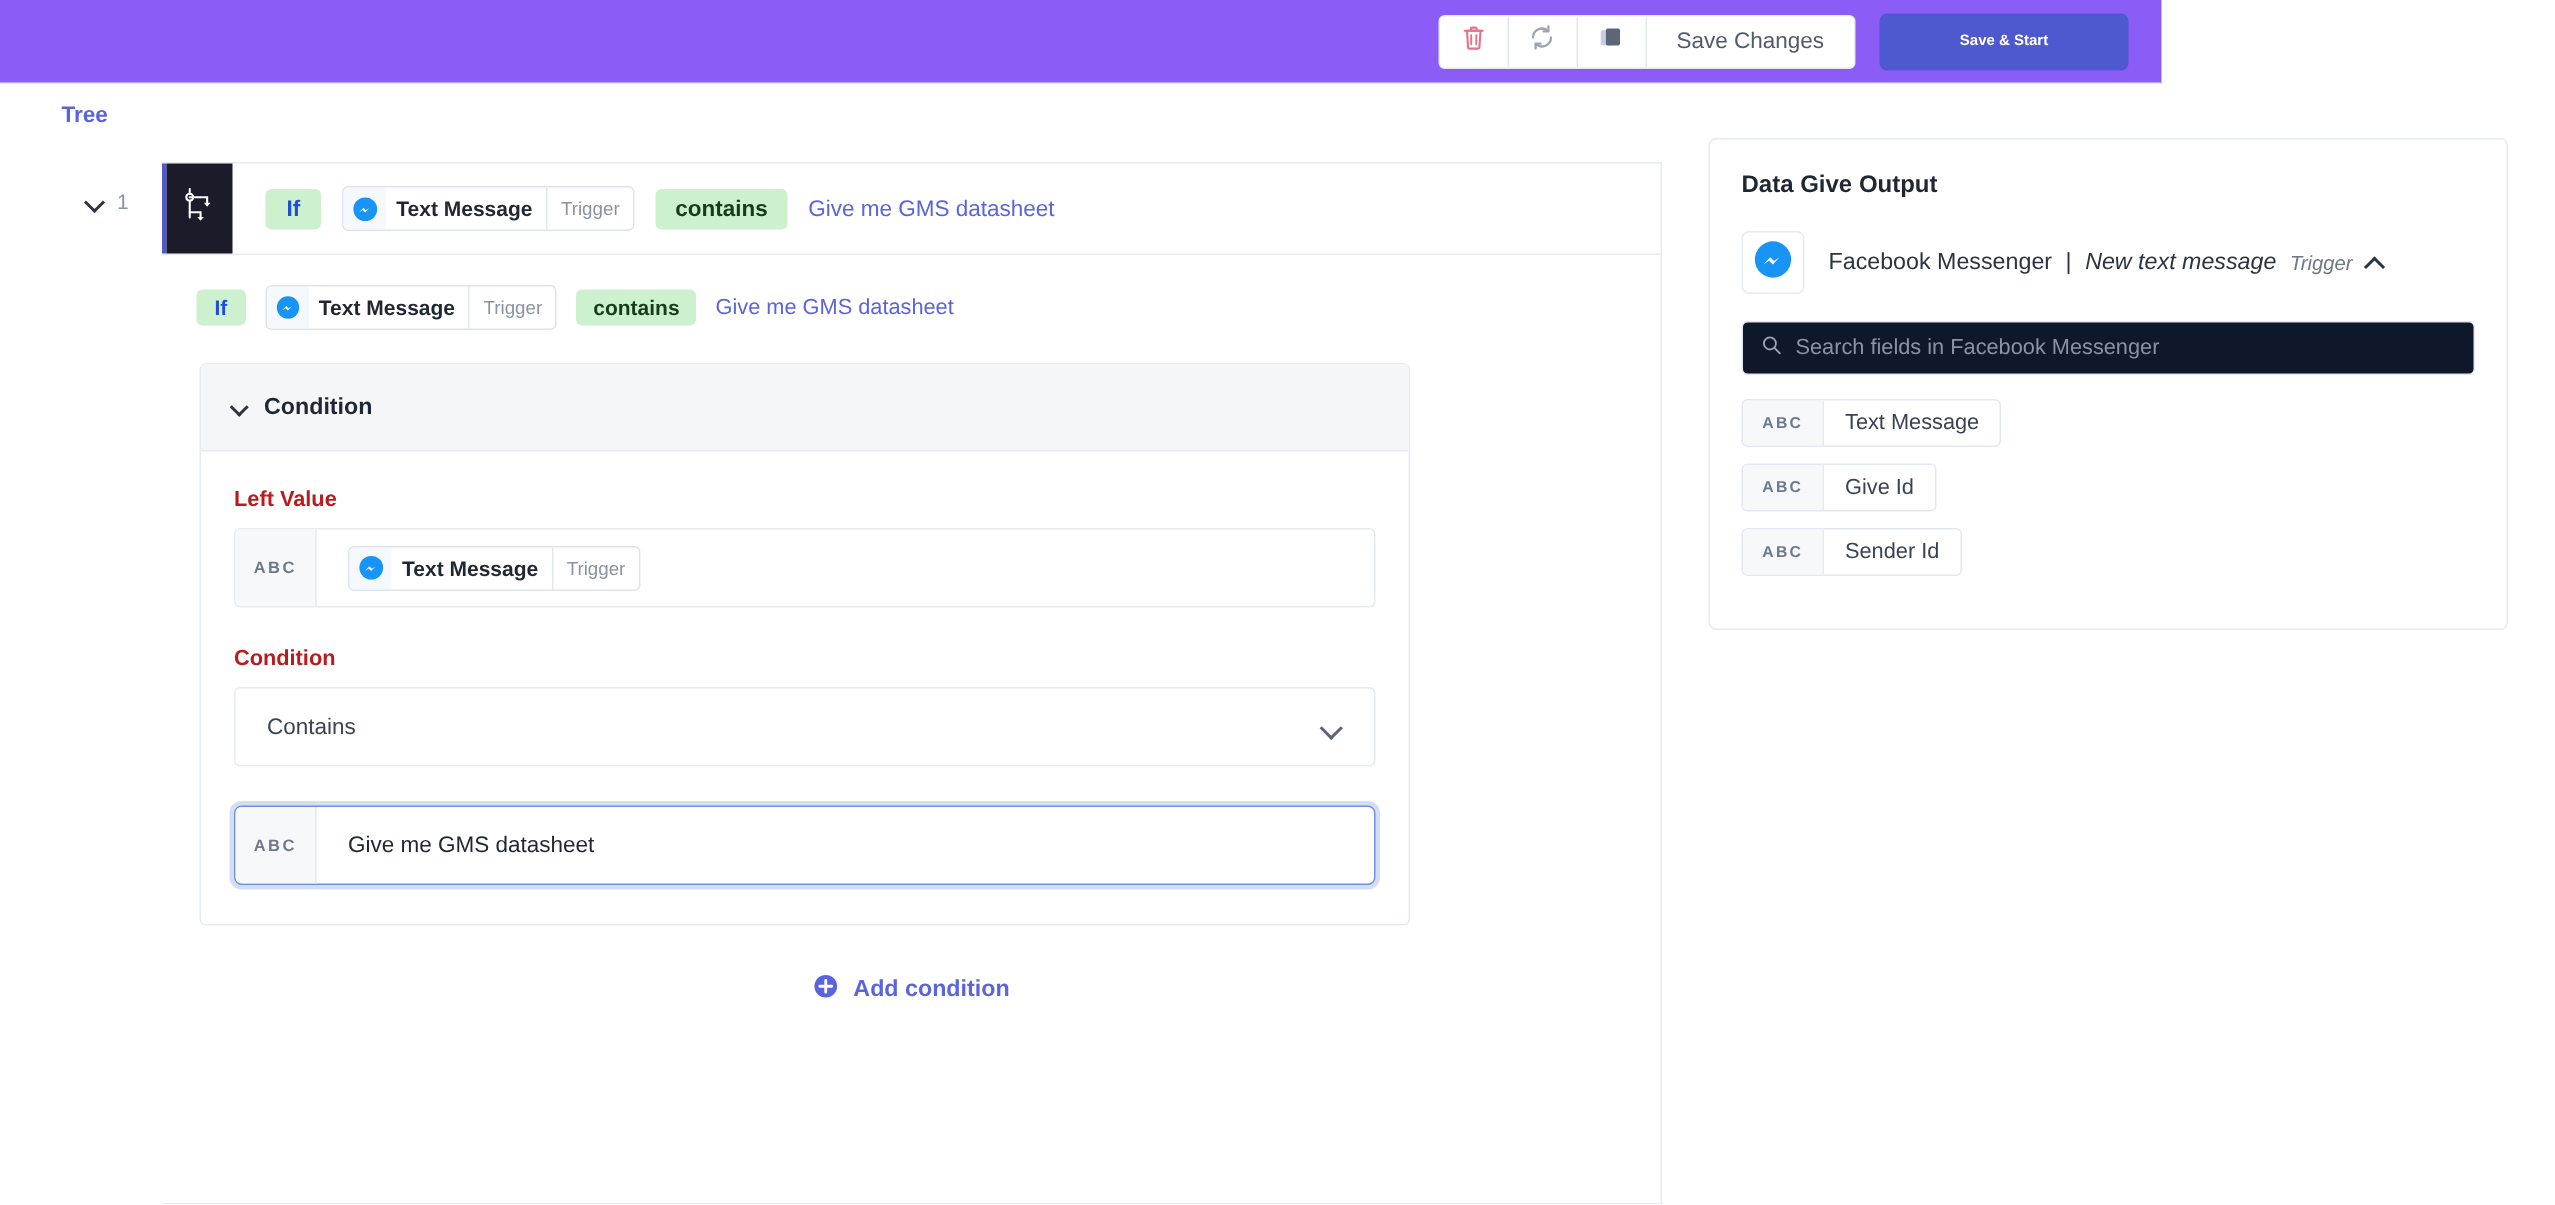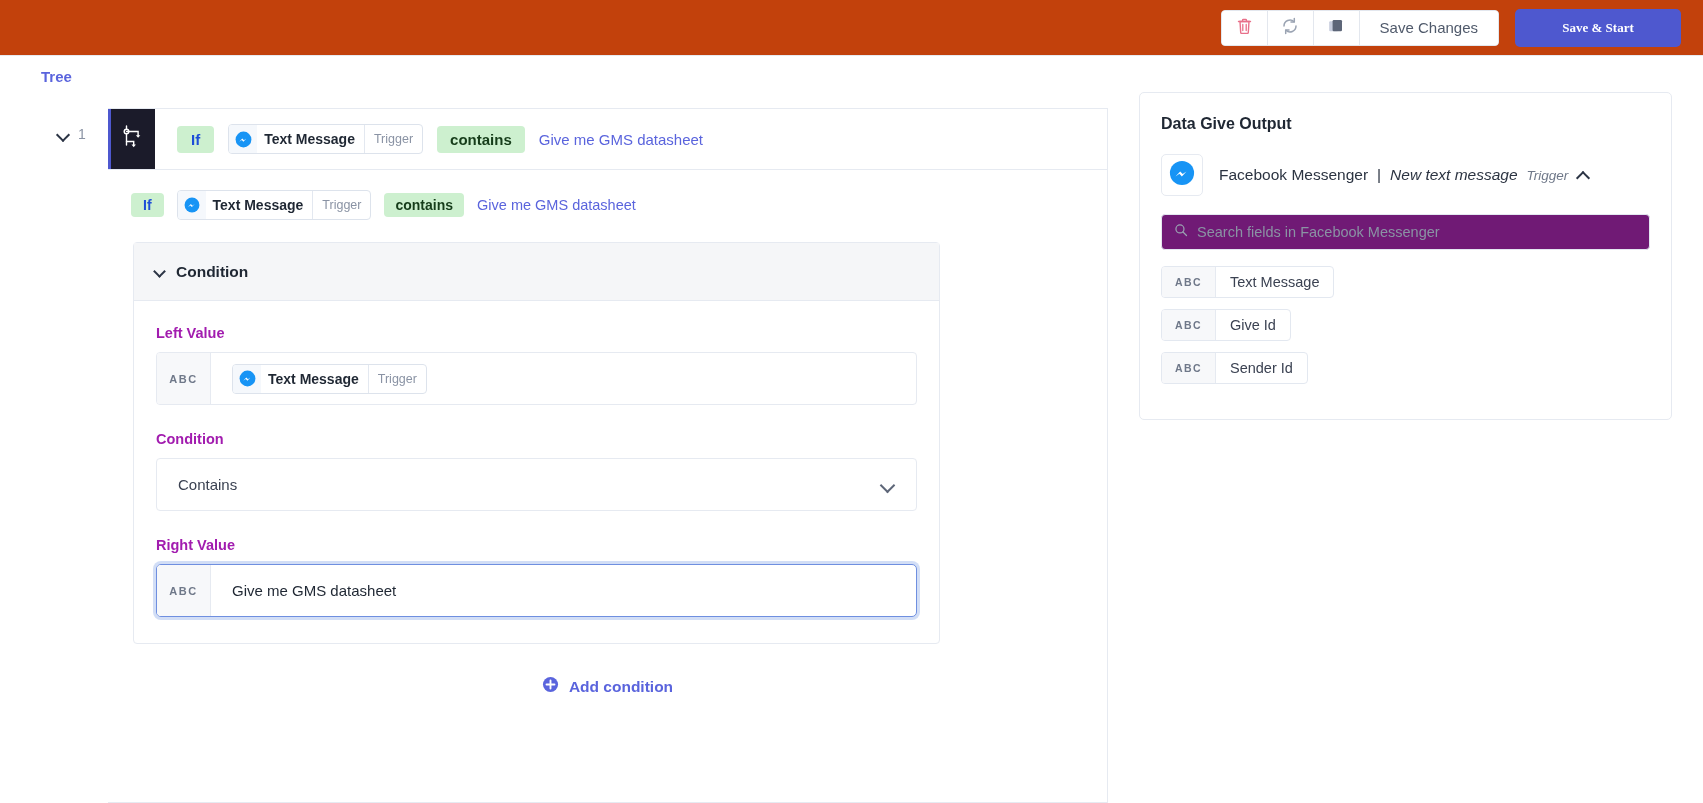--- a/index.html
+++ b/index.html
@@ -7,43 +7,43 @@
     margin: 0; padding: 0;
     width: 1703px; height: 803px;
     background: #ffffff;
     font-family: "Liberation Sans", sans-serif;
     overflow: hidden;
   }
   .page { position: relative; width: 1703px; height: 803px; background: #fff; }
 
   
   .topbar {
-    position: absolute; top: 0; left: 0; width: 1703px; height: 56px;
-    background: #c2410c; border-bottom: 1px solid #e7eaf0;
+    position: absolute; top: 0; left: 0; width: 1441px; height: 56px;
+    background: #8b5cf6; border-bottom: 1px solid #e7eaf0;
     display: flex; align-items: center; justify-content: flex-end;
     padding-right: 22px;
   }
   .btn-group {
     display: flex; align-items: stretch; height: 36px;
     border: 1px solid #e3e7ee; border-radius: 4px; overflow: hidden;
     background: #fff; margin-right: 16px;
   }
   .icon-btn {
     width: 46px; display: flex; align-items: center; justify-content: center;
     border-right: 1px solid #e3e7ee; background: #fff; cursor: pointer;
   }
   .save-changes {
     display: flex; align-items: center; justify-content: center;
     padding: 0 20px; font-size: 15px; color: #505a6b; cursor: pointer; background: #fff;
     white-space: nowrap;
   }
   .save-start {
     height: 38px; min-width: 166px; background: #4e58cf; color: #fff;
-    border: none; border-radius: 5px; font-size: 13px; font-weight: bold;
-    cursor: pointer; font-family: Liberation Serif, serif;
+    border: none; border-radius: 5px; font-size: 10px; font-weight: bold;
+    cursor: pointer; font-family: Liberation Sans, sans-serif;
   }
 
   
   .steps-label {
     position: absolute; left: 41px; top: 68px;
     font-size: 15px; font-weight: bold; color: #5a64dd;
   }
 
   
   .step-index {
@@ -128,21 +128,21 @@
   .cond-head .chev-s { width: 12px; height: 12px; position: relative; }
   .cond-head .chev-s::before {
     content: ""; position: absolute; left: 0; top: 1px;
     width: 7px; height: 7px;
     border-right: 2px solid #2b3445; border-bottom: 2px solid #2b3445;
     transform: rotate(45deg);
   }
   .cond-head-title { font-size: 15.5px; font-weight: bold; color: #1f2733; }
   .cond-body { padding: 24px 22px 26px 22px; }
   .field-label {
-    font-size: 14.5px; font-weight: bold; color: #a21caf; margin-bottom: 11px;
+    font-size: 14.5px; font-weight: bold; color: #b91c1c; margin-bottom: 11px;
   }
   .field-block { margin-bottom: 26px; }
   .field-block:last-child { margin-bottom: 0; }
 
   .abc-badge {
     width: 54px; min-width: 54px; align-self: stretch; background: #f7f8fa;
     border-right: 1px solid #e6eaf1;
     display: flex; align-items: center; justify-content: center;
     font-size: 11px; font-weight: bold; letter-spacing: 1.6px; color: #6f7889;
   }
@@ -201,21 +201,21 @@
   .trigger-text .ital { font-style: italic; }
   .trigger-tag { font-size: 13.5px; color: #6f7889; font-style: italic; }
   .chev-up { width: 13px; height: 13px; position: relative; cursor: pointer; }
   .chev-up::before {
     content: ""; position: absolute; left: 1px; top: 4px;
     width: 8px; height: 8px;
     border-left: 2px solid #2b3445; border-top: 2px solid #2b3445;
     transform: rotate(45deg);
   }
   .search-box {
-    height: 36px; border: 1px solid #e3e8f0; border-radius: 4px; background: #701a75;
+    height: 36px; border: 1px solid #e3e8f0; border-radius: 4px; background: #0f172a;
     display: flex; align-items: center; padding: 0 12px; gap: 9px; margin-bottom: 16px;
   }
   .search-box .ph { font-size: 14.5px; color: #8a93a4; }
   .field-chip {
     display: inline-flex; align-items: stretch; height: 32px;
     border: 1px solid #e3e8f0; border-radius: 4px; background: #fff;
     margin-bottom: 11px; overflow: hidden; cursor: pointer;
   }
   .field-chip .cabc {
     width: 54px; display: flex; align-items: center; justify-content: center;
@@ -349,21 +349,20 @@
 
         <div class="field-block">
           <div class="field-label">Condition</div>
           <div class="select-box">
             <span class="sel-text">Contains</span>
             <span class="chev-sel"></span>
           </div>
         </div>
 
         <div class="field-block">
-          <div class="field-label">Right Value</div>
           <div class="input-focus-wrap">
             <div class="abc-badge">ABC</div>
             <div class="txt">Give me GMS datasheet</div>
           </div>
         </div>
 
       </div>
     </div>
 
     <div class="add-cond-wrap">

